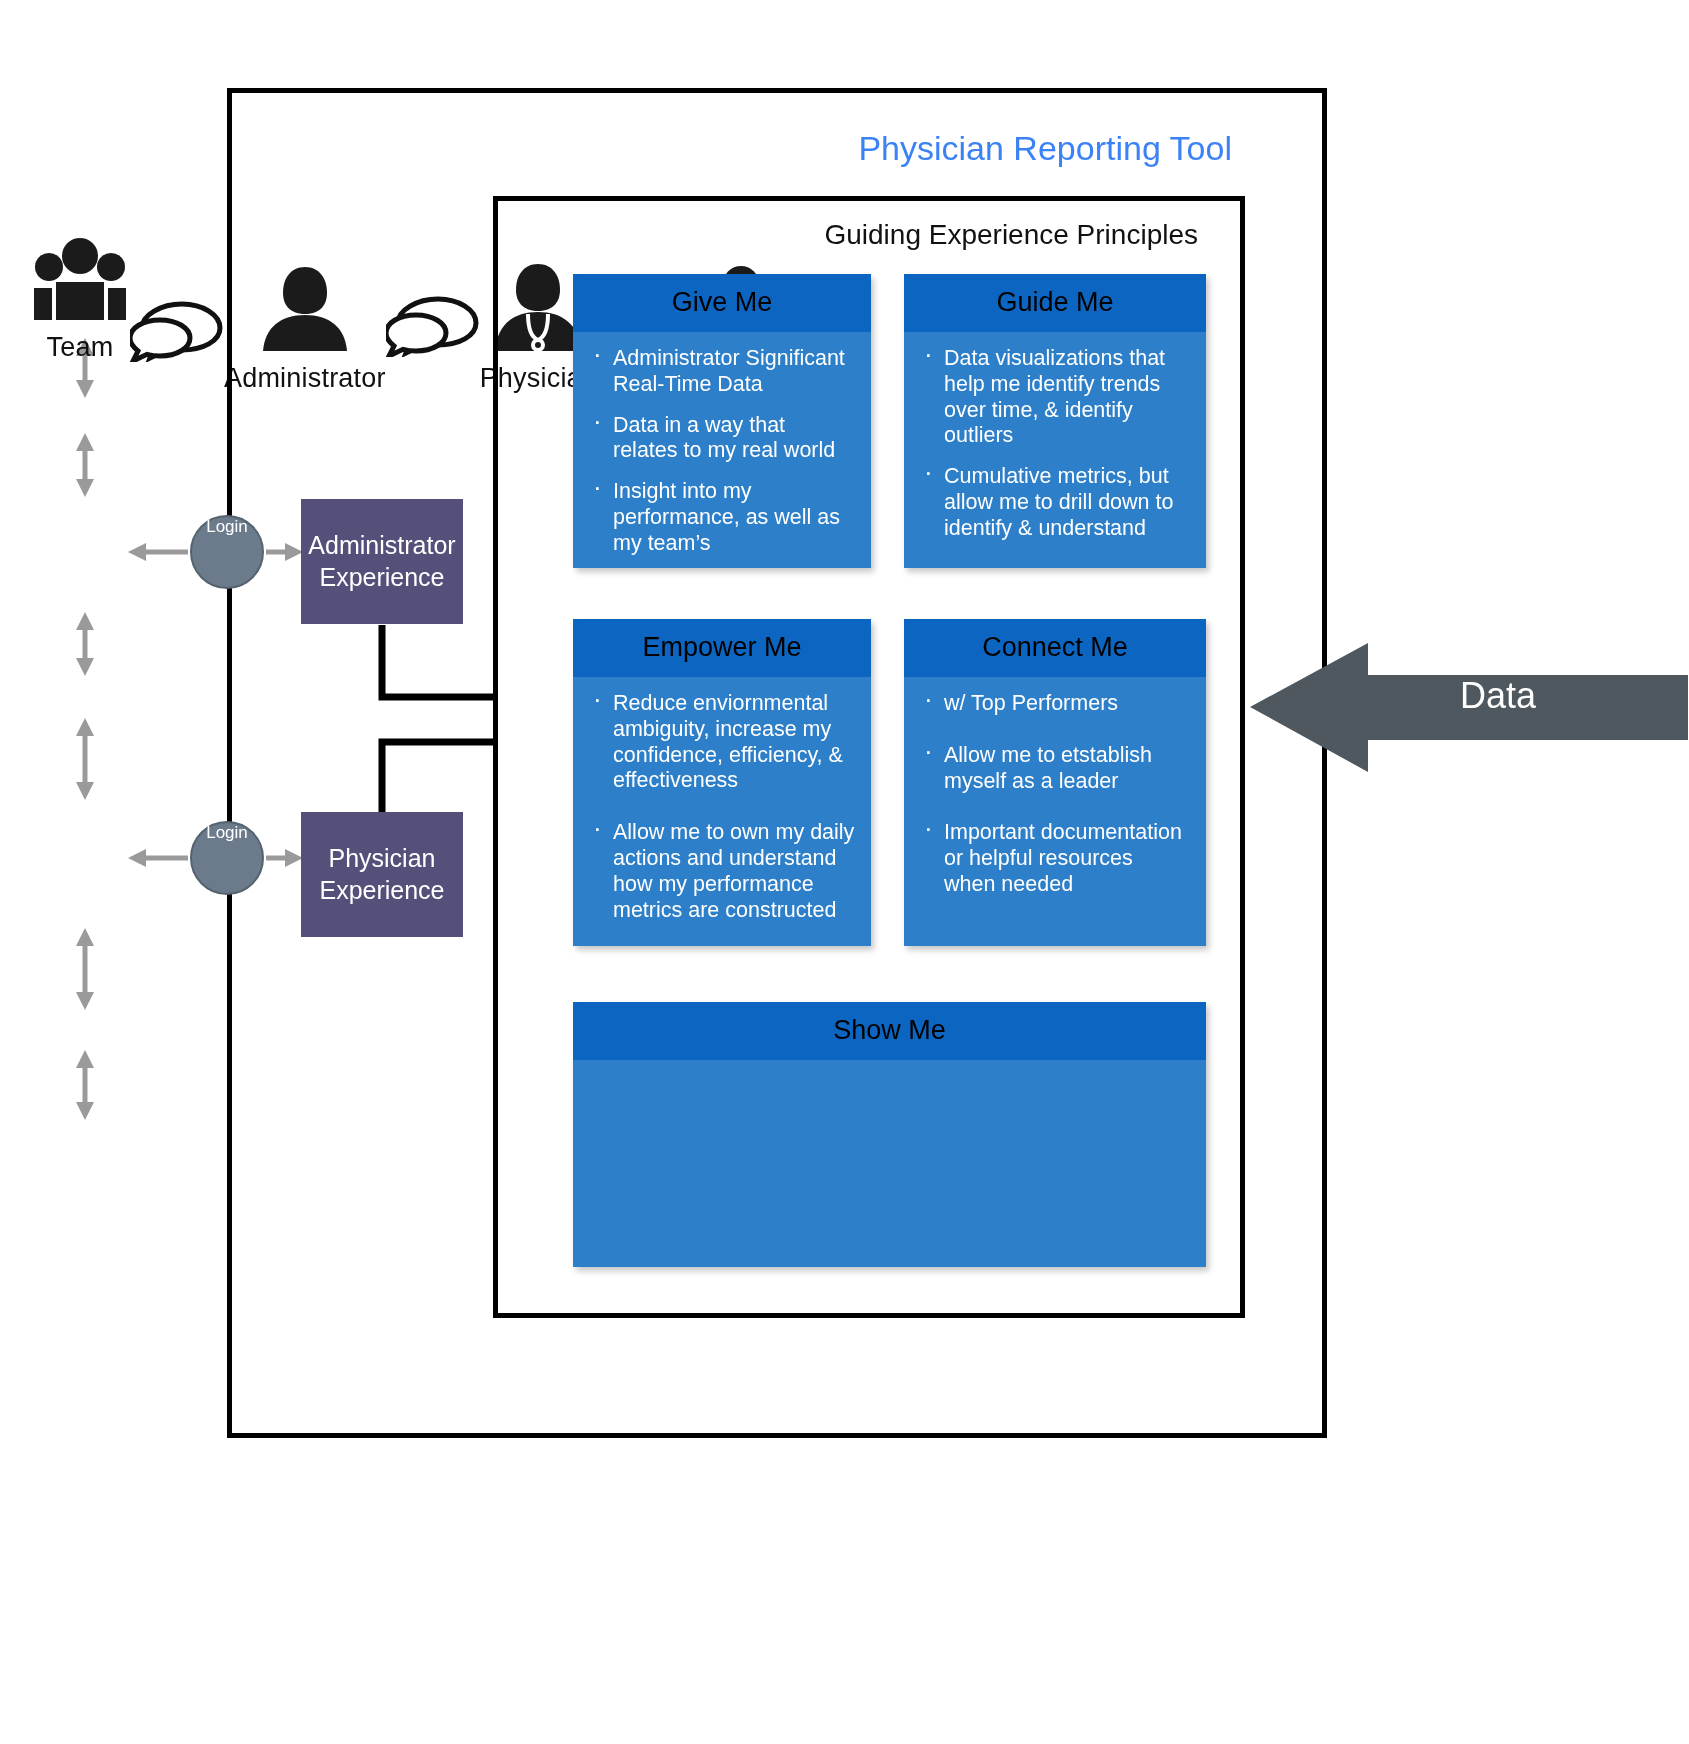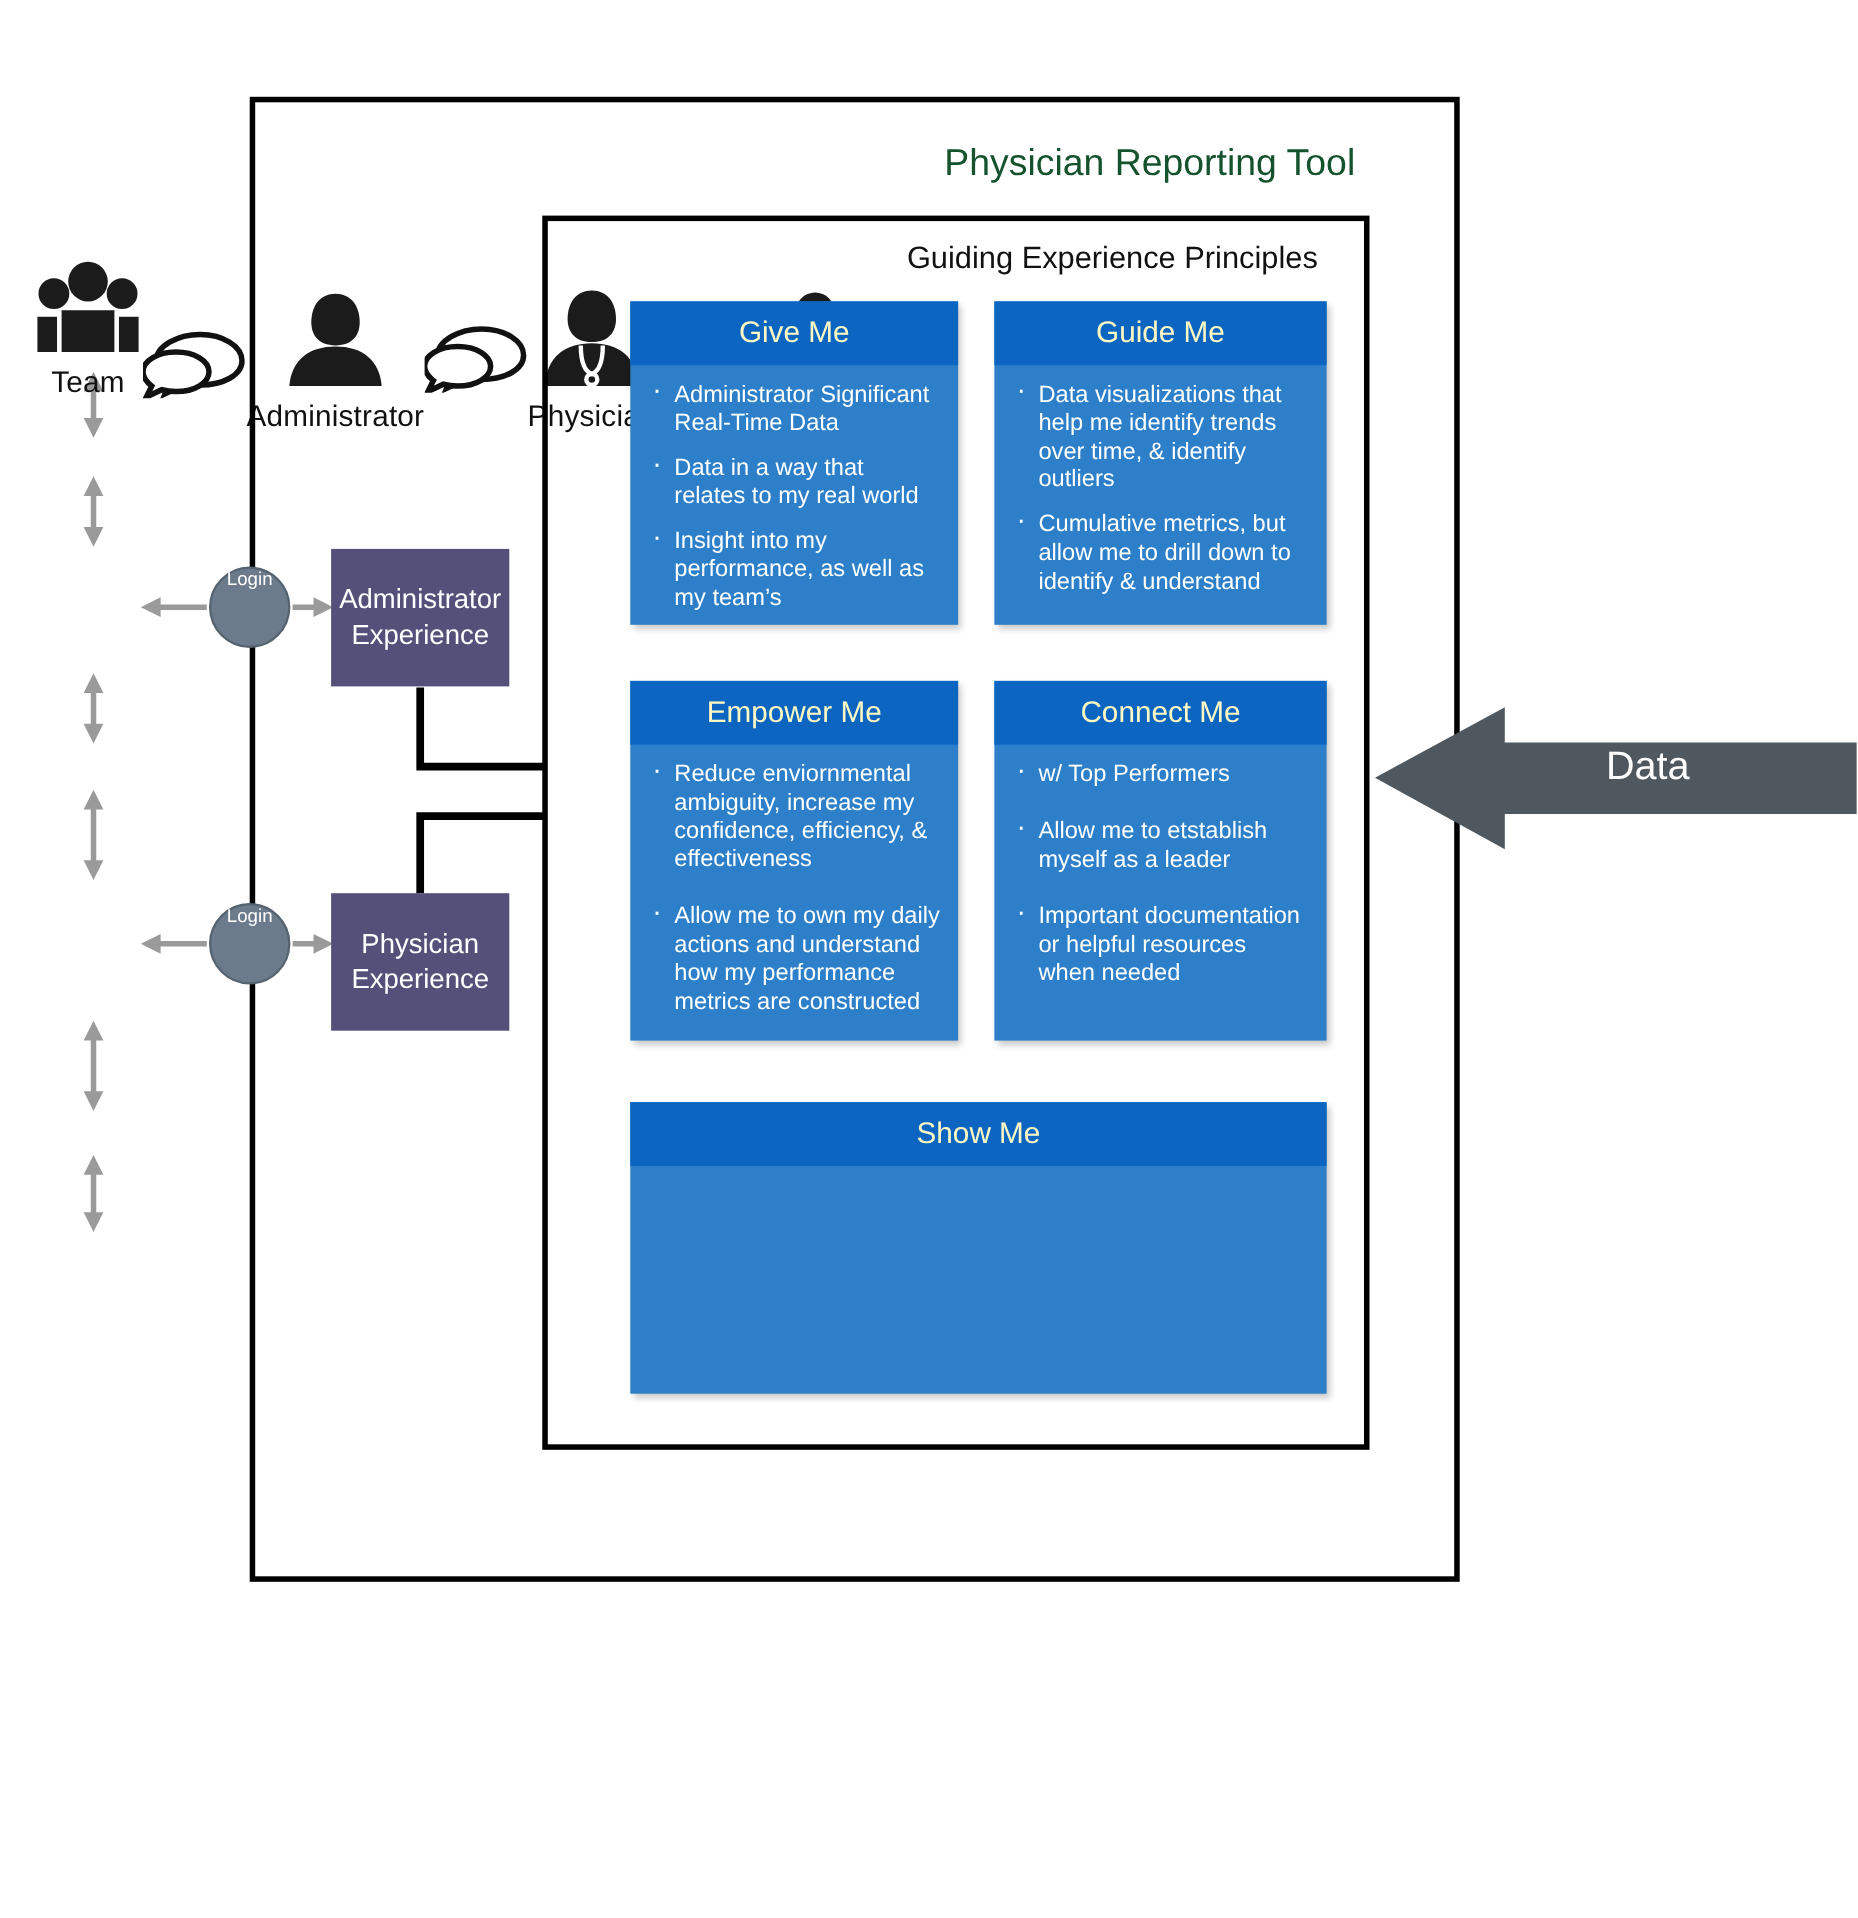--- a/index.html
+++ b/index.html
@@ -39,21 +39,21 @@
     position: absolute;
     left: 227px; top: 88px;
     width: 1100px; height: 1350px;
     border: 5px solid #000000;
     background: transparent;
   }
   .tool-title {
     position: absolute;
     right: 90px; top: 36px;
     font-size: 34px;
-    color: #14532d;
+    color: #3b82f6;
     white-space: nowrap;
   }
 
   
   .principles-frame {
     position: absolute;
     left: 493px; top: 196px;
     width: 752px; height: 1122px;
     border: 5px solid #000000;
     background: transparent;
@@ -67,21 +67,21 @@
   }
 
   
   .card {
     position: absolute;
     background: #2c7fc8;
     box-shadow: 3px 4px 6px rgba(0,0,0,0.22);
   }
   .card-head {
     background: #0d65c2;
-    color: #fef9c3;
+    color: #000000;
     text-align: center;
     font-size: 27px;
     padding: 13px 0 14px 0;
   }
   .card-body {
     padding: 14px 16px 10px 14px;
   }
   .card ul { margin: 0; padding: 0; list-style: none; }
   .card li {
     position: relative;

